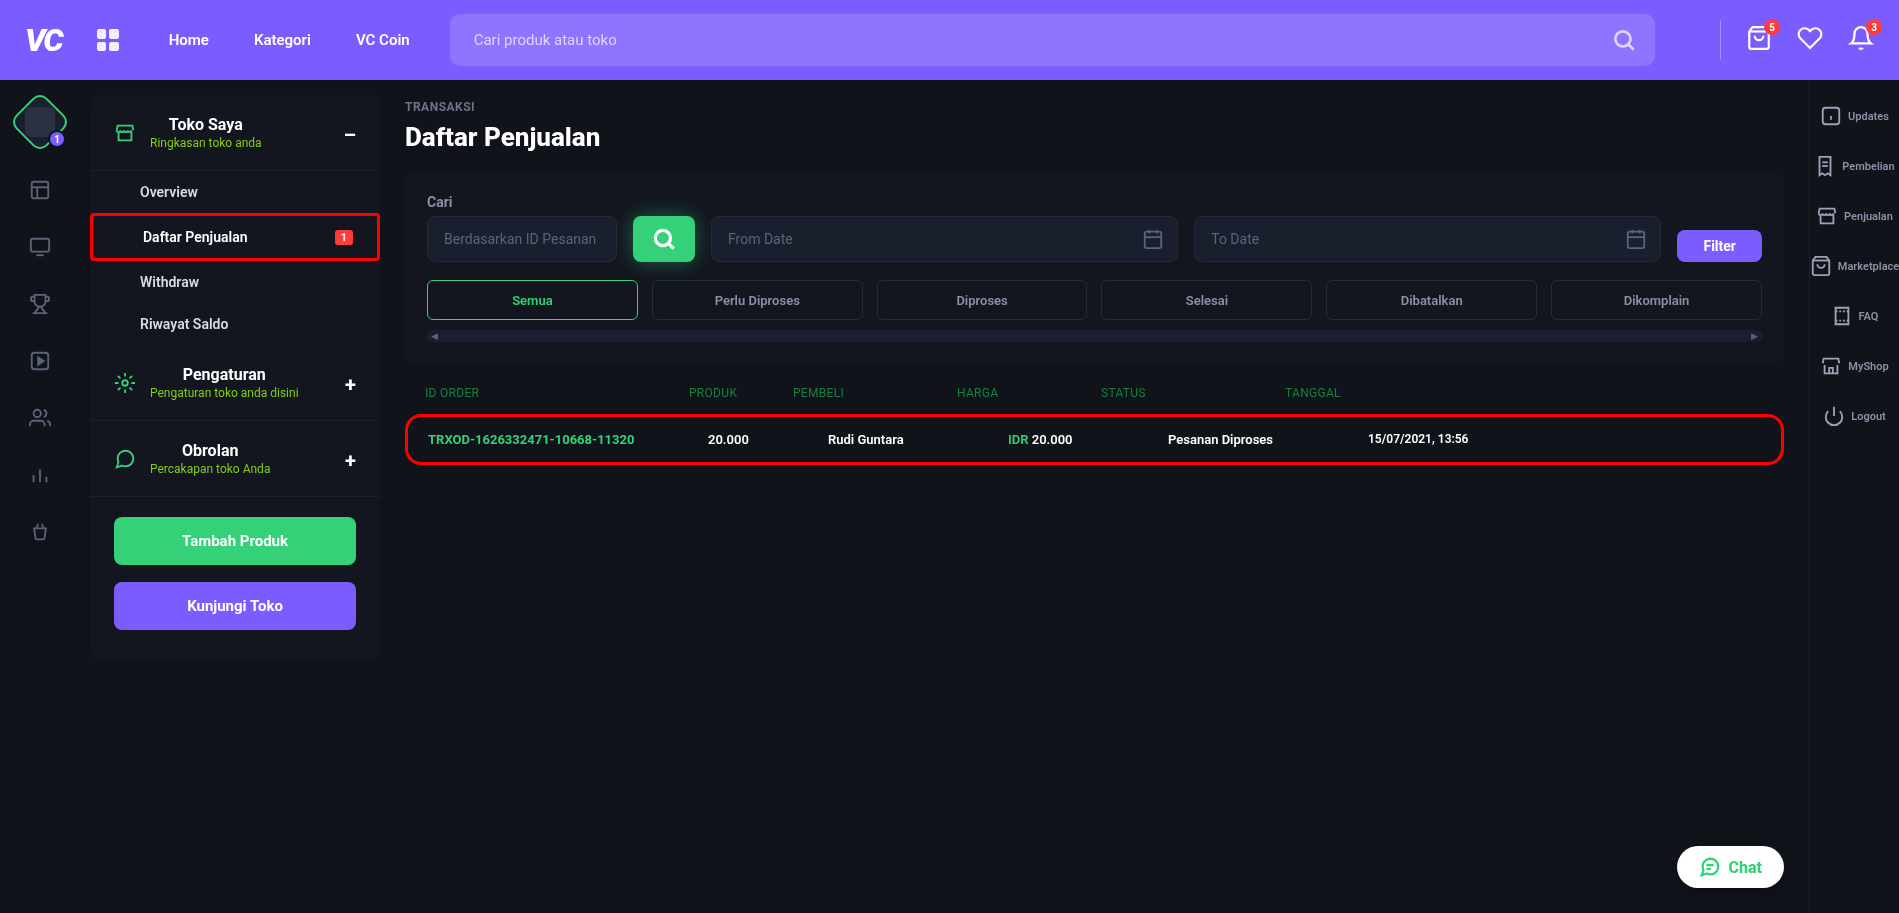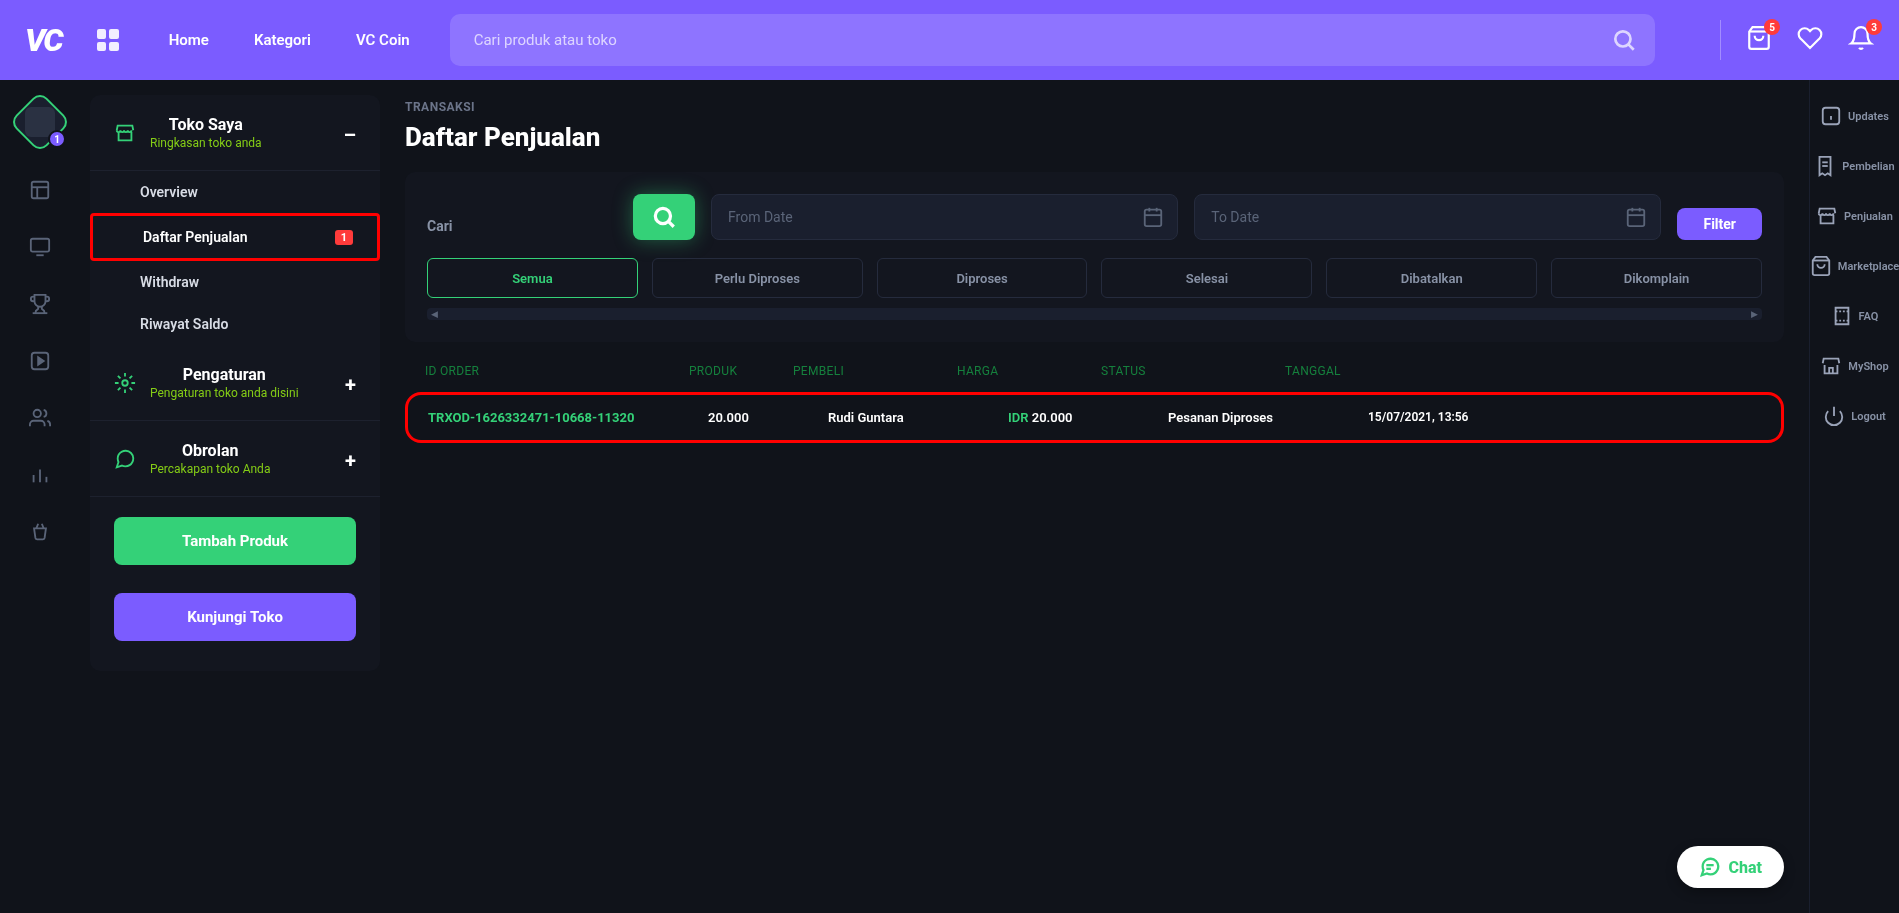--- a/index.html
+++ b/index.html
@@ -38,21 +38,21 @@
 .sb-header { display: flex; align-items: center; gap: 14px; position: relative; text-align: center; }
 .sb-header-icon { color: #34d178; flex-shrink: 0; }
 .sb-header-text h3 { font-size: 16px; font-weight: 700; color: #fff; }
 .sb-header-text p { font-size: 12px; color: #84cc16; margin-top: 2px; }
 .sb-toggle { position: absolute; right: 0; top: 8px; color: #fff; font-weight: 700; font-size: 20px; cursor: pointer; }
 .sb-menu { padding: 0; }
 .sb-item { display: flex; align-items: center; padding: 13px 24px 13px 50px; font-size: 14px; font-weight: 600; color: #d8dce5; cursor: pointer; position: relative; }
 .sb-item.active { color: #fff; }
 .sb-item-badge { background: #ff3b3b; color: #fff; font-size: 11px; font-weight: 700; border-radius: 3px; padding: 1px 6px; margin-left: auto; }
 .sb-highlight { border: 3px solid #ff0000; border-radius: 4px; }
-.sb-buttons { padding: 20px 24px 30px; display: flex; flex-direction: column; gap: 28px; }
+.sb-buttons { padding: 20px 24px 30px; display: flex; flex-direction: column; gap: 17px; }
 .sb-btn { height: 48px; border-radius: 8px; border: none; font-weight: 700; font-size: 15px; cursor: pointer; color: #fff; }
 .sb-btn.green { background: #34d178; }
 .sb-btn.purple { background: #7b5cff; }
 
 
 .main { flex: 1; padding: 20px 25px; }
 .breadcrumb { font-size: 12px; font-weight: 700; color: #6b7489; letter-spacing: 0.5px; }
 .page-title { font-size: 26px; font-weight: 800; margin-top: 8px; margin-bottom: 20px; }
 .filter-panel { background: #13161f; border-radius: 10px; padding: 22px; }
 .filter-row { display: flex; gap: 16px; align-items: flex-end; margin-bottom: 18px; }
@@ -242,20 +242,21 @@
   </div>
 
   <div class="main">
     <div class="breadcrumb">TRANSAKSI</div>
     <h1 class="page-title">Daftar Penjualan</h1>
 
     <div class="filter-panel">
       <div class="filter-row">
         <div class="filter-group" style="flex:0 0 190px;">
           <label class="filter-label">Cari</label>
+          <input class="filter-input" placeholder="Berdasarkan ID Pesanan" style="">
         </div>
         <button class="search-btn">
           <svg class="icon-svg-lg" viewBox="0 0 24 24" fill="none" stroke="#fff" stroke-width="3">
               <circle cx="11" cy="11" r="7"></circle>
               <line x1="21" y1="21" x2="16.5" y2="16.5"></line>
             </svg>
         </button>
         <div class="date-wrap">
           <input class="filter-input" placeholder="From Date" style="">
           <svg class="date-icon icon-svg" viewBox="0 0 24 24" fill="none" stroke="currentColor" stroke-width="2">

